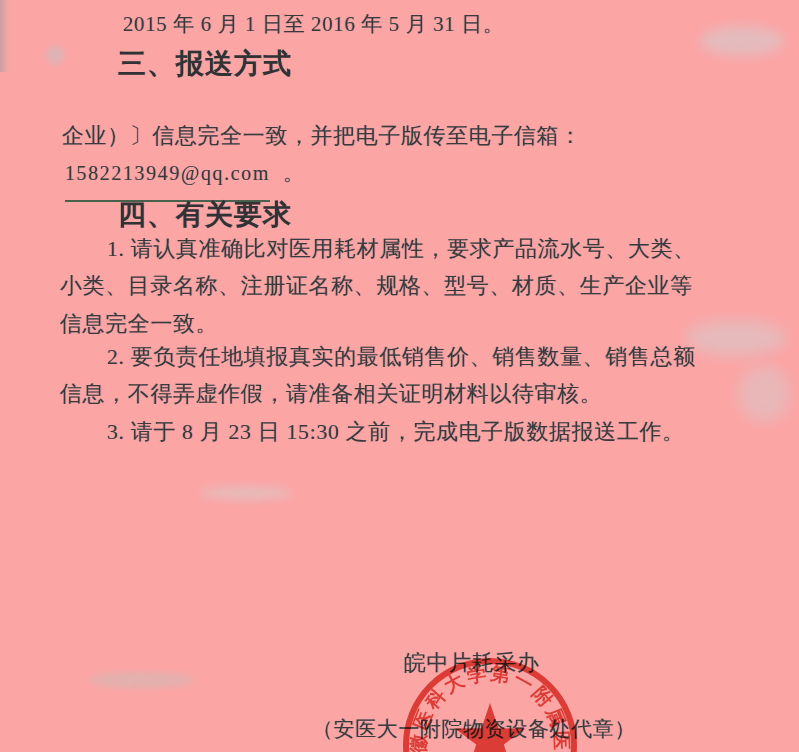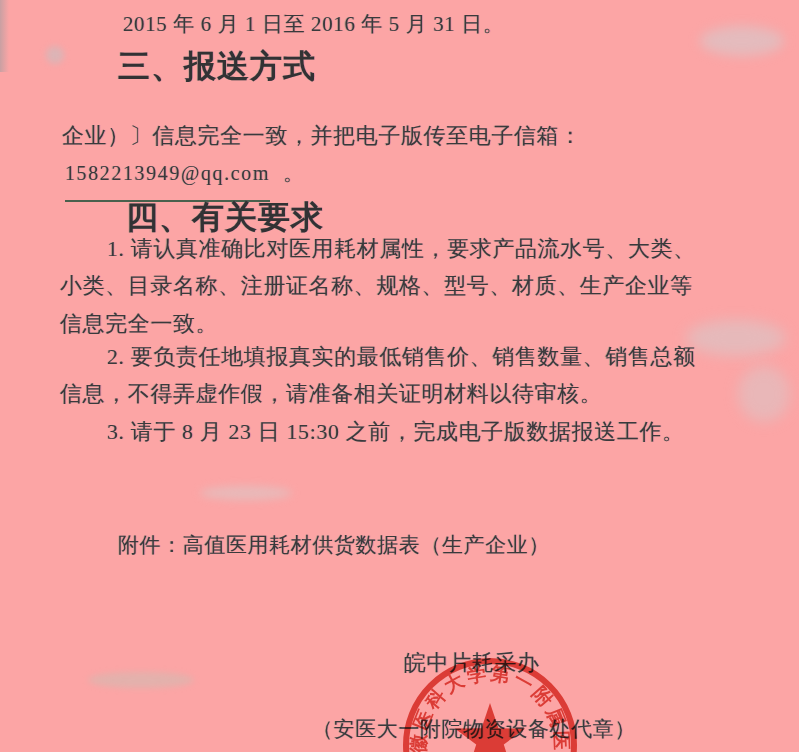--- a/index.html
+++ b/index.html
@@ -8,21 +8,21 @@
     position:relative;width:799px;height:752px;overflow:hidden;
     background:#fca5a5;color:#3a3a3c;
   }
   .line{
     position:absolute;white-space:nowrap;line-height:1.2;
     font-size:22px;letter-spacing:0.6px;
     text-shadow:0.8px 0 0.4px rgba(168,88,168,0.30), -0.8px 0 0.4px rgba(70,150,95,0.32);
   }
   .heading{
     font-family:"Liberation Sans","DejaVu Sans",sans-serif;
-    font-weight:bold;font-size:32px;color:#323234;letter-spacing:1px;
+    font-weight:bold;font-size:28px;color:#323234;letter-spacing:1px;
   }
   .small{font-size:21px;}
   .email{
     font-size:20px;letter-spacing:1.6px;
     border-bottom:2px solid #49604d;padding-bottom:16px;
   }
   .suffix{margin-left:13px;font-size:21px;}
   .seal{
     position:absolute;left:380px;top:652px;
     mix-blend-mode:multiply;opacity:0.92;filter:blur(0.4px);
@@ -49,32 +49,31 @@
   <div class="line small" style="left:123px;top:12px;">2015 年 6 月 1 日至 2016 年 5 月 31 日。</div>
 
   <div class="line heading" style="left:118px;top:47px;">三、报送方式</div>
 
   <div class="line" style="left:62px;top:123px;">企业）〕信息完全一致，并把电子版传至电子信箱：</div>
 
   <div class="line" style="left:65px;top:160px;">
     <span class="email">1582213949@qq.com</span><span class="suffix">。</span>
   </div>
 
-  <div class="line heading" style="left:126px;top:198px;">四、有关要求</div>
+  <div class="line heading" style="left:118px;top:198px;">四、有关要求</div>
 
   <div class="line" style="left:107px;top:236px;">1. 请认真准确比对医用耗材属性，要求产品流水号、大类、</div>
   <div class="line" style="left:60px;top:273px;">小类、目录名称、注册证名称、规格、型号、材质、生产企业等</div>
   <div class="line" style="left:60px;top:311px;">信息完全一致。</div>
 
   <div class="line" style="left:107px;top:344px;">2. 要负责任地填报真实的最低销售价、销售数量、销售总额</div>
   <div class="line" style="left:60px;top:381px;">信息，不得弄虚作假，请准备相关证明材料以待审核。</div>
 
   <div class="line" style="left:107px;top:419px;">3. 请于 8 月 23 日 15:30 之前，完成电子版数据报送工作。</div>
 
-  <div class="line small" style="left:118px;top:533px;">附件：高值医用耗材供货数据表（生产企业）</div>
 
   <div class="line" style="left:404px;top:650px;">皖中片耗采办</div>
   <div class="line small" style="left:312px;top:717px;">（安医大一附院物资设备处代章）</div>
 
   <svg class="seal" width="220" height="100" viewBox="0 0 220 100">
     <g>
       <circle cx="110" cy="93" r="84" fill="none" stroke="#dc4f44" stroke-width="6"></circle>
       <path id="sealArcPath" d="M 47.2 109.8 A 65 65 0 1 1 172.8 109.8" fill="none"></path>
       <text font-size="19" font-weight="bold" fill="#dc4f44" letter-spacing="3" font-family="Liberation Sans, DejaVu Sans, sans-serif">
         <textPath href="#sealArcPath" startOffset="50%" text-anchor="middle">安徽医科大学第一附属医院</textPath>

